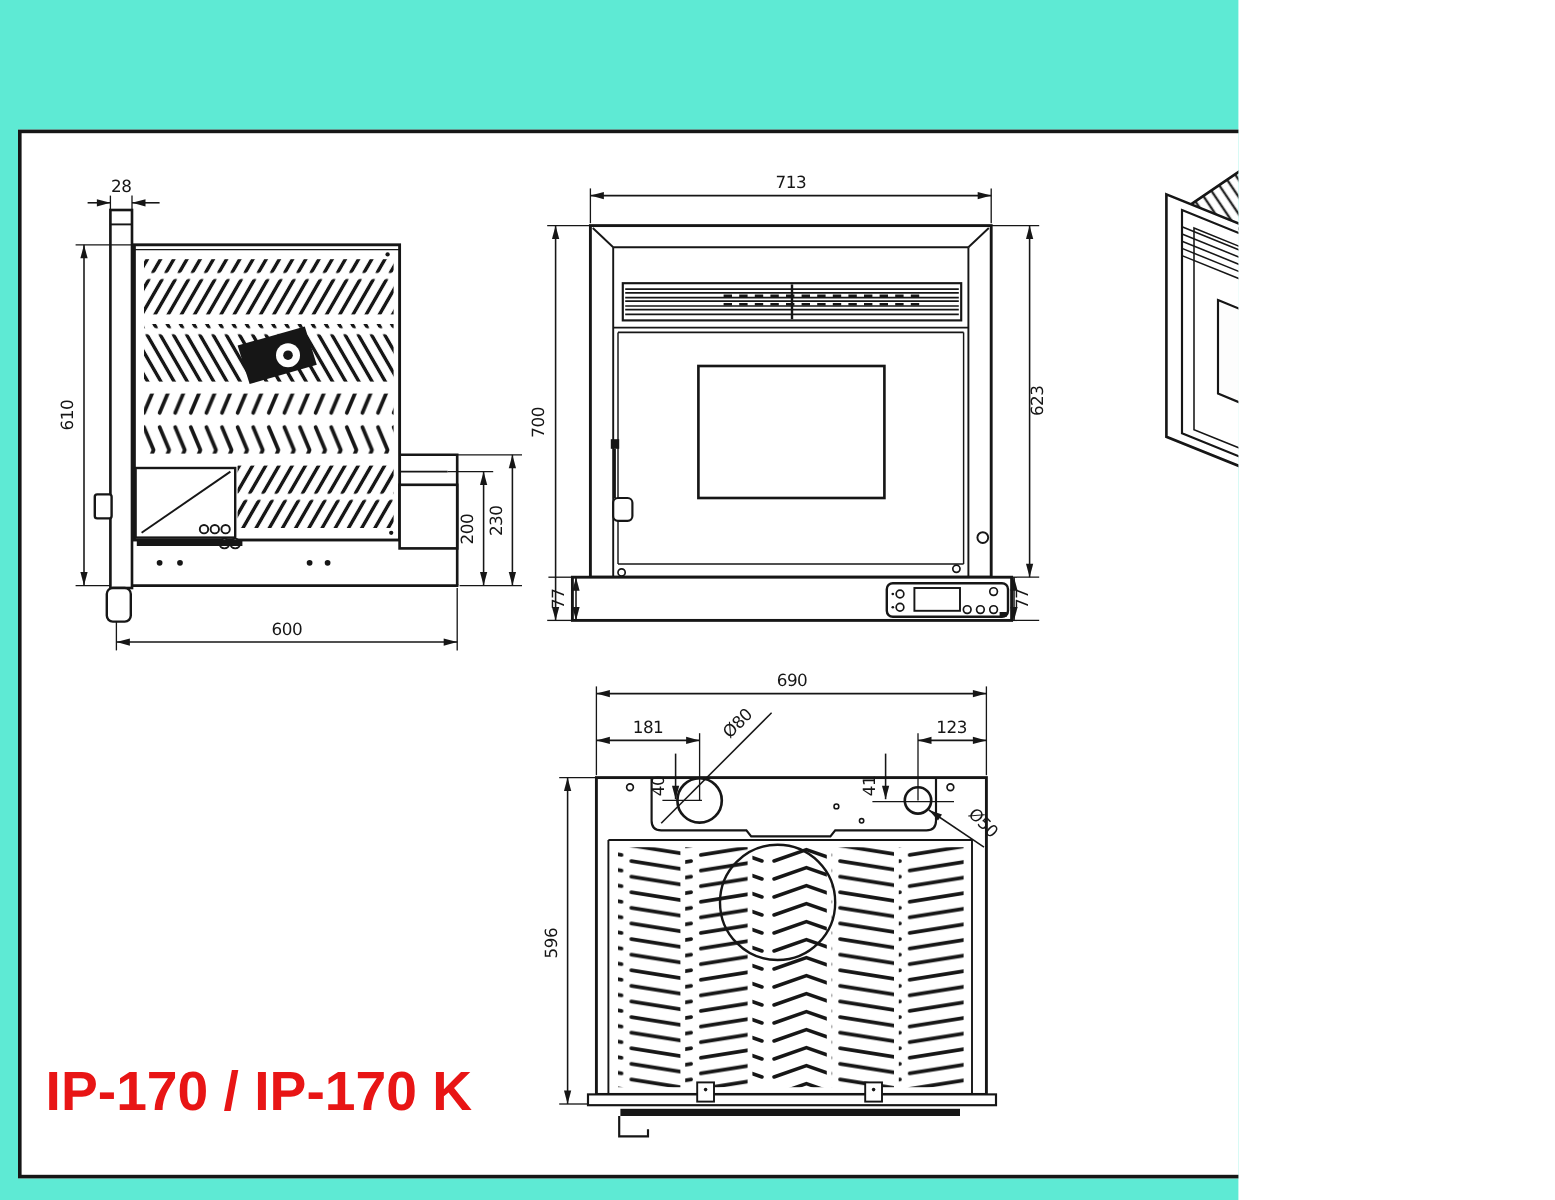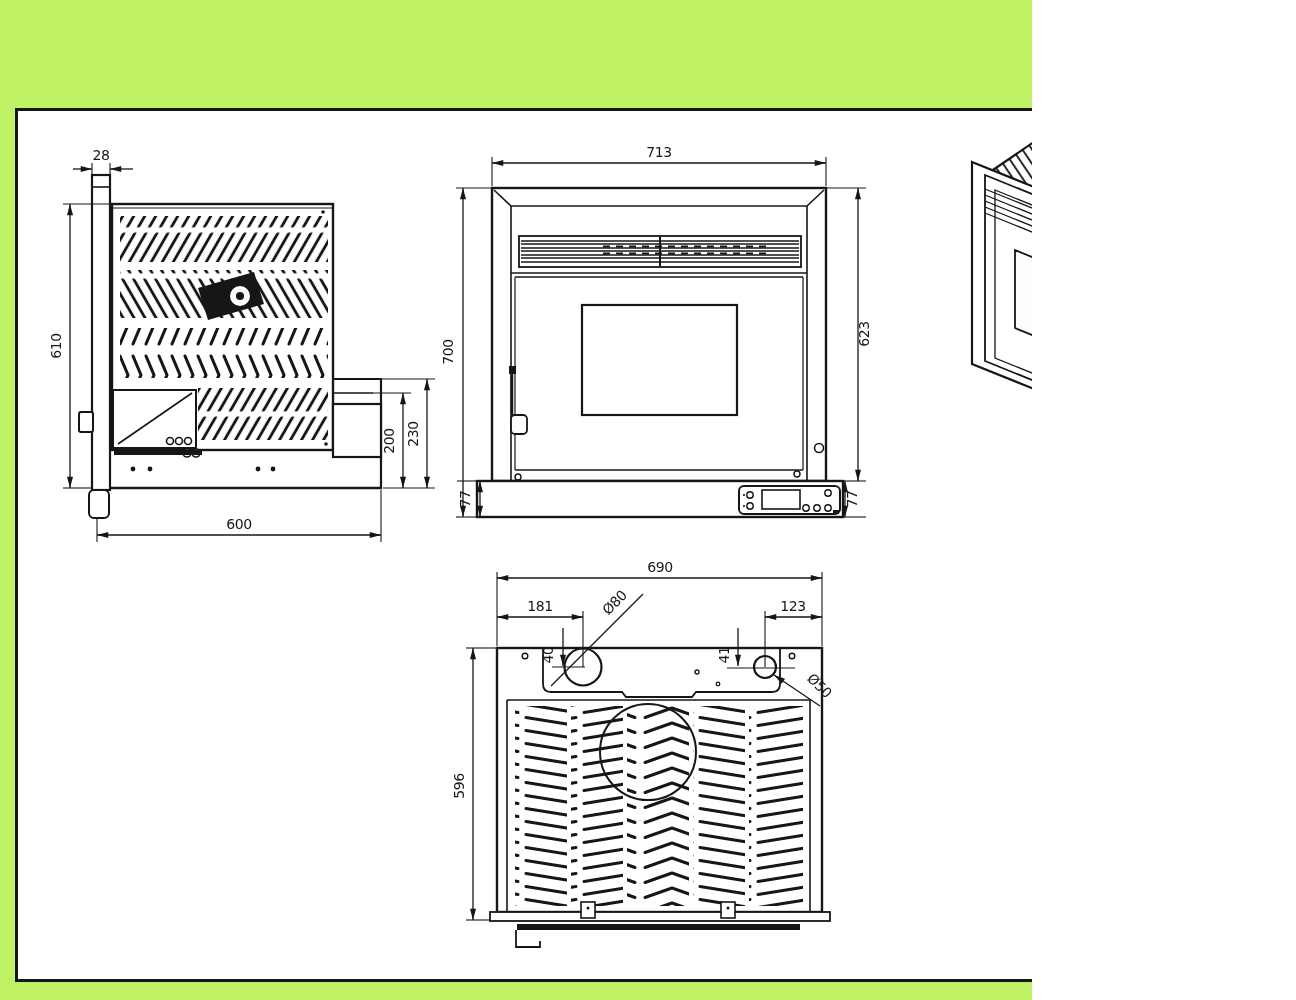--- a/index.html
+++ b/index.html
@@ -1,18 +1,18 @@
 <!DOCTYPE html>
 <html><head>
 <meta charset="utf-8">
 <style>
   html,body { margin:0; padding:0; background:#ffffff; }
   .sheet {
     position:relative; width:1032px; height:1000px;
-    background:#bef264; overflow:hidden;
+    background:#5eead4; overflow:hidden;
     font-family:"DejaVu Sans", sans-serif;
   }
   .drawing-frame {
     position:absolute; left:15px; top:108px; width:1258px; height:868px;
     border:3px solid #161616; background:#ffffff;
   }
   svg { position:absolute; left:0; top:0; }
   .model-label {
     position:absolute; left:38px; top:886px;
     font-family:"Liberation Sans", sans-serif;
@@ -290,13 +290,14 @@
       <line x1="985" y1="213" x2="1133" y2="273" stroke-width="1.3"></line>
       <polygon points="995,190 1123,242 1123,410 995,358" stroke-width="1.3"></polygon>
       <polygon points="1015,250 1105,287 1105,365 1015,328" fill="#fdfdfd" stroke-width="1.8"></polygon>
 
       <polygon points="1092,407 1133,424 1133,440 1092,423" fill="#1a1a1a" stroke="none"></polygon>
       <polygon points="1098,415 1112,421 1112,427 1098,421" fill="#ffffff" stroke="none"></polygon>
       <polygon points="1116,422 1126,426 1126,431 1116,427" fill="#ffffff" stroke="none"></polygon>
     </g>
   </svg>
 
+  <div class="model-label">IP-170 / IP-170 K</div>
 </div>
 
 </body></html>

